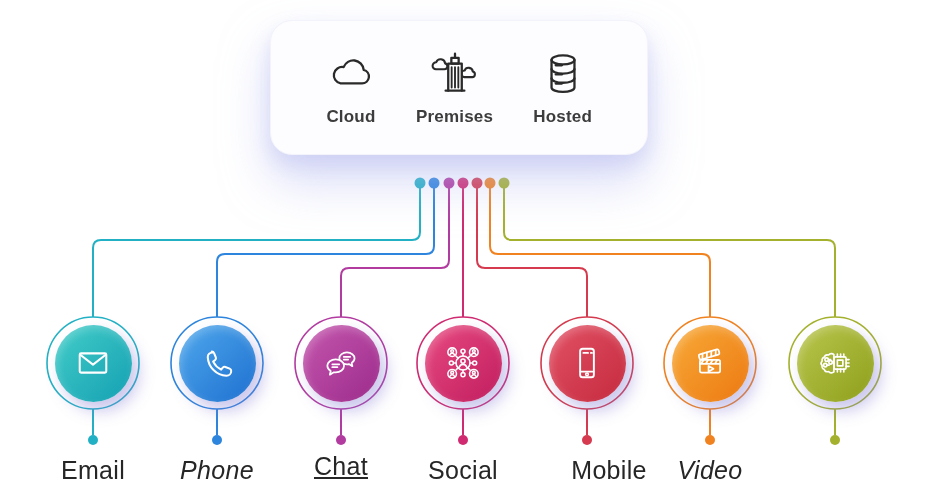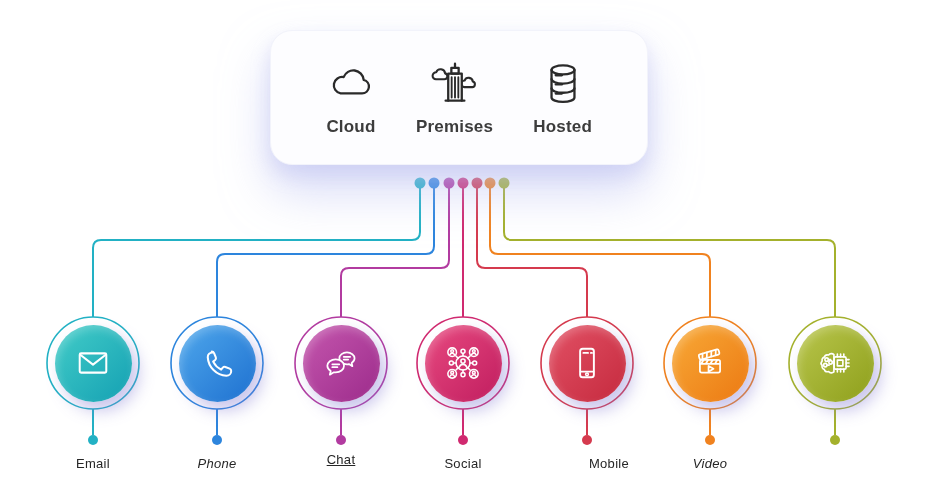--- a/index.html
+++ b/index.html
@@ -8,21 +8,21 @@
     position: relative;
     width: 925px;
     height: 499px;
     background: #ffffff;
     overflow: hidden;
   }
 
   
   .card {
     position: absolute;
-    left: 270px; top: 30px;
+    left: 270px; top: 20px;
     width: 378px; height: 135px;
     background: #fdfdff;
     border: 1px solid #f2f3fb;
     border-radius: 22px;
     box-shadow: 0 10px 18px rgba(190,193,240,.40), 0 26px 48px rgba(183,188,240,.55);
     display: flex;
     align-items: center;
     justify-content: center;
     gap: 40px;
     z-index: 3;
@@ -54,21 +54,21 @@
     display: flex; align-items: center; justify-content: center;
     box-shadow: 7px 9px 16px rgba(128,118,210,.42), inset 2px 4px 8px rgba(255,255,255,.22);
     z-index: 4;
     color: #ffffff;
   }
   .chan-circle svg { width: 44px; height: 44px; }
   .chan-label {
     position: absolute;
     width: 140px;
     text-align: center;
-    font-size: 13px;
+    font-size: 25px;
     font-weight: 500;
     color: #262626;
     letter-spacing: .3px;
     z-index: 4;
   }
 </style>
 </head>
 <body>
 
 <div class="stage">

